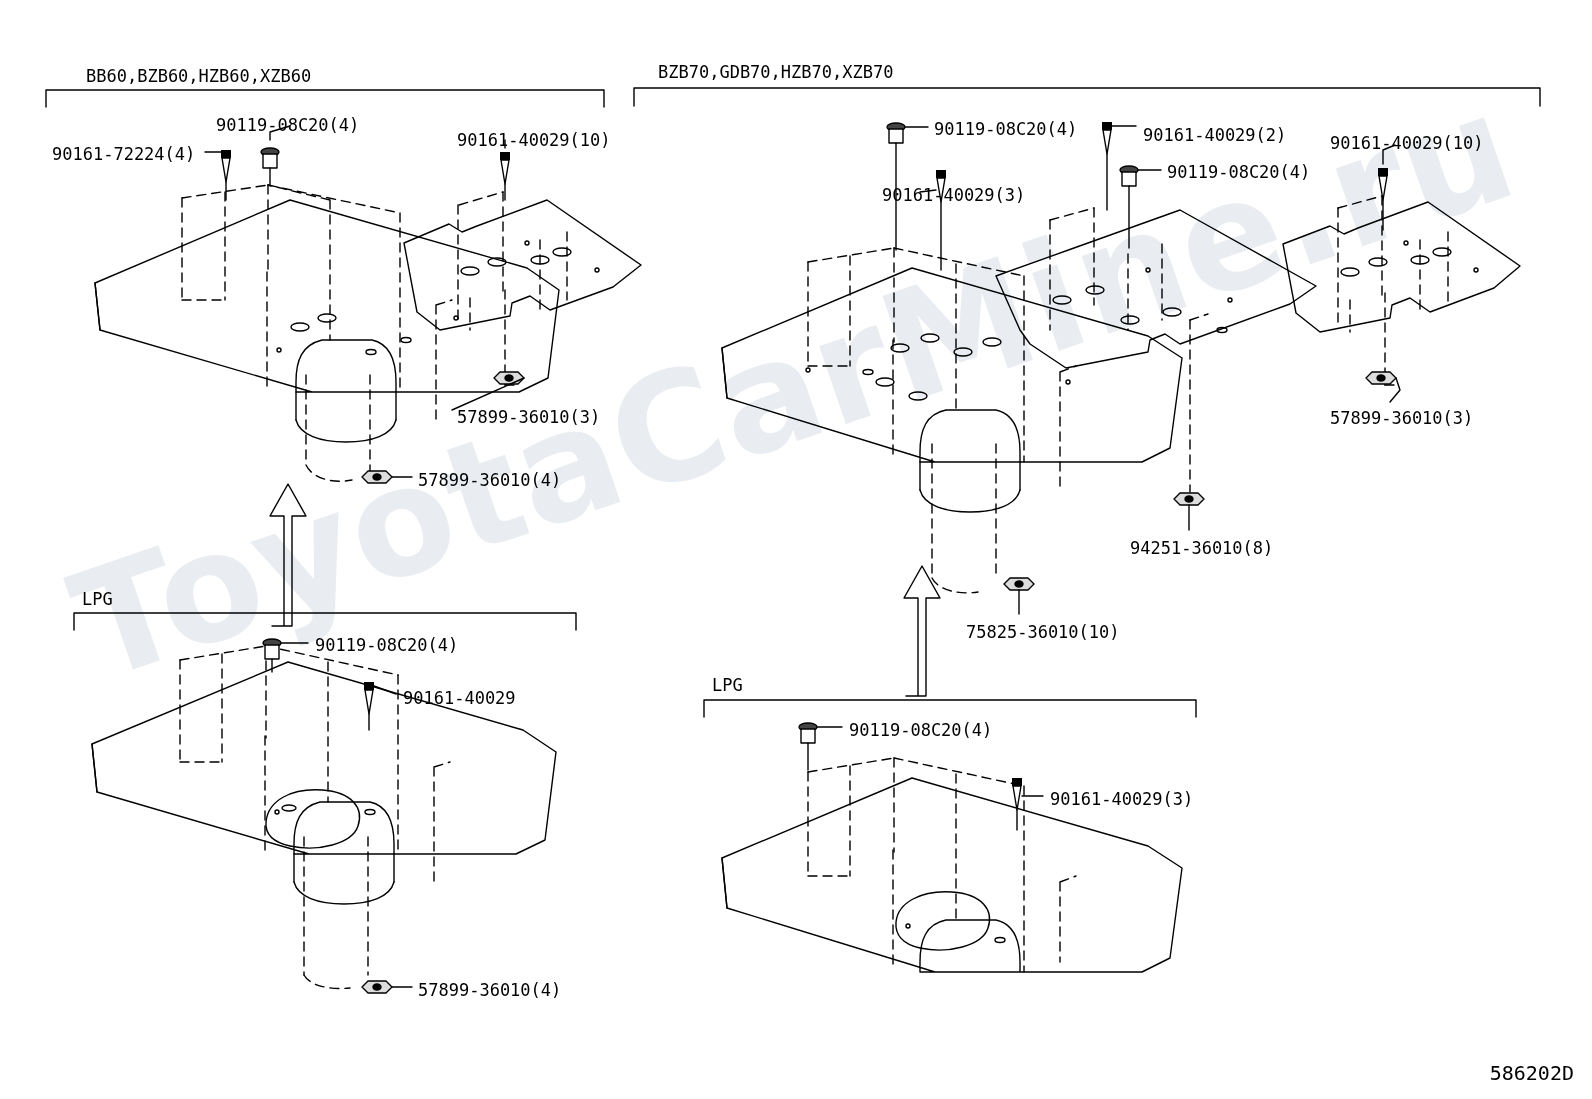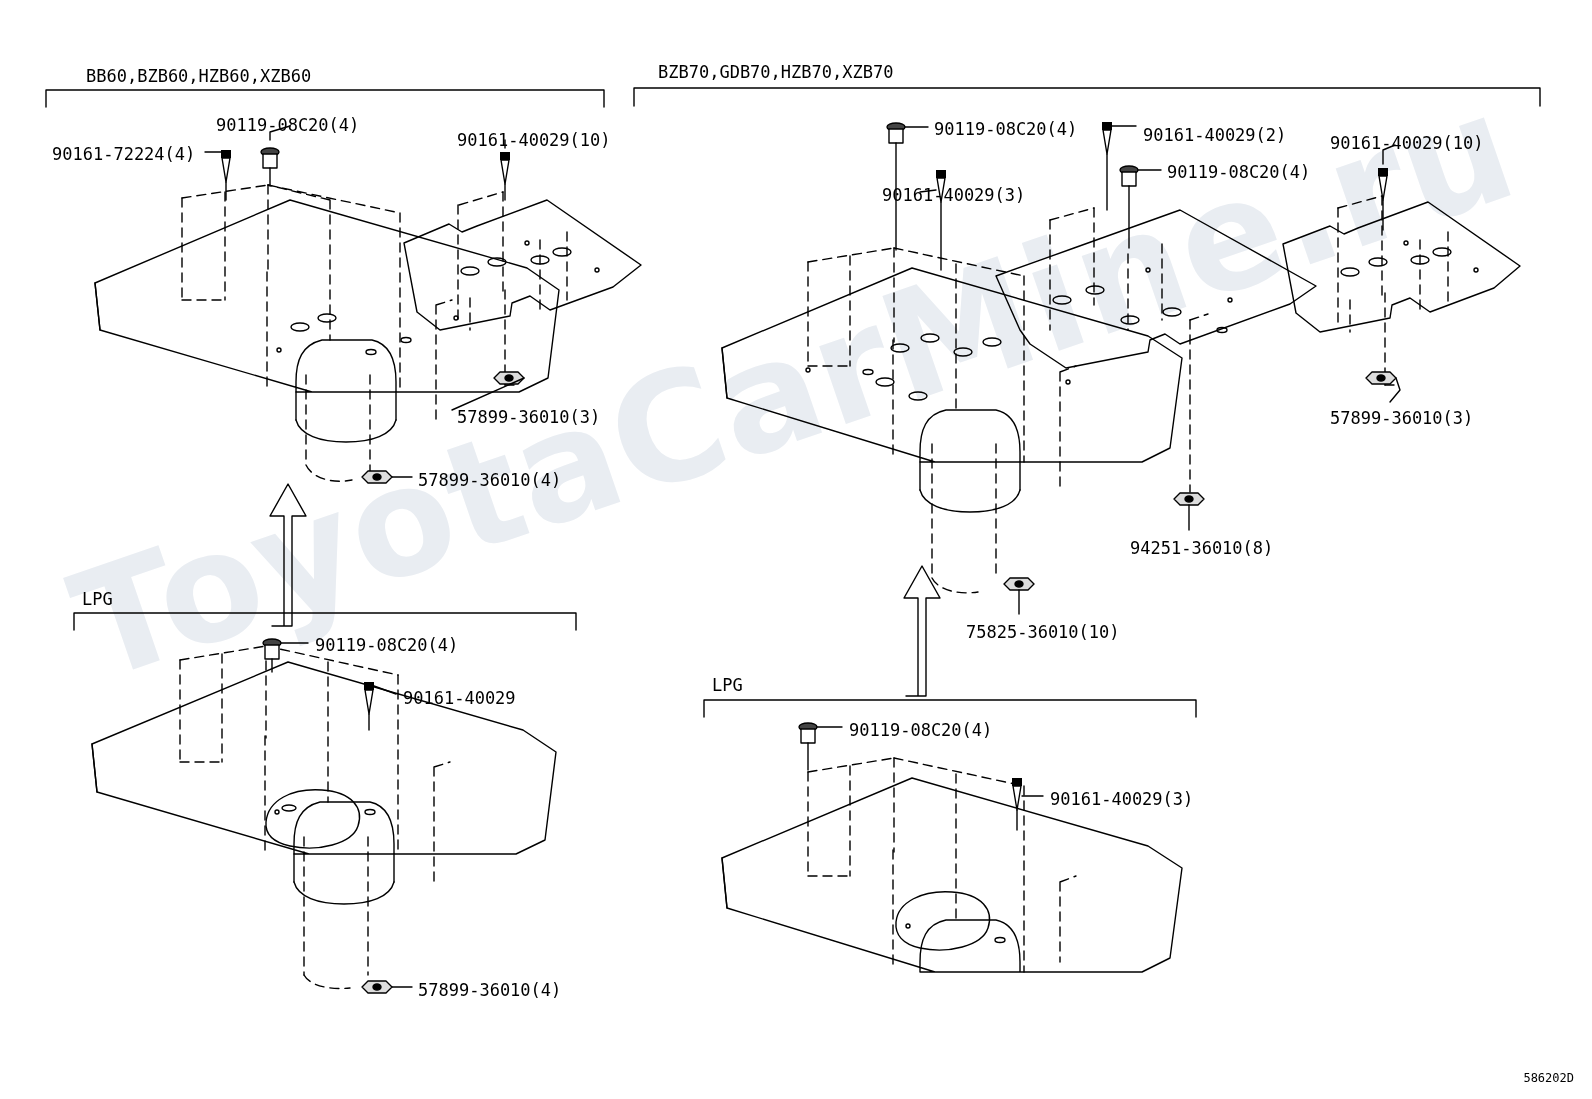--- a/index.html
+++ b/index.html
@@ -51,21 +51,21 @@
     font-size: 17px;
     color: #000;
     white-space: nowrap;
     z-index: 3;
   }
   .diagram-id {
     position: absolute;
     right: 18px;
     bottom: 14px;
     font-family: "DejaVu Sans Mono", monospace;
-    font-size: 12px;
+    font-size: 20px;
     color: #000;
     z-index: 3;
   }
 </style>
 </head>
 <body>
 
 <div id="page">
 
   <div class="watermark">ToyotaCarMine.ru</div>

